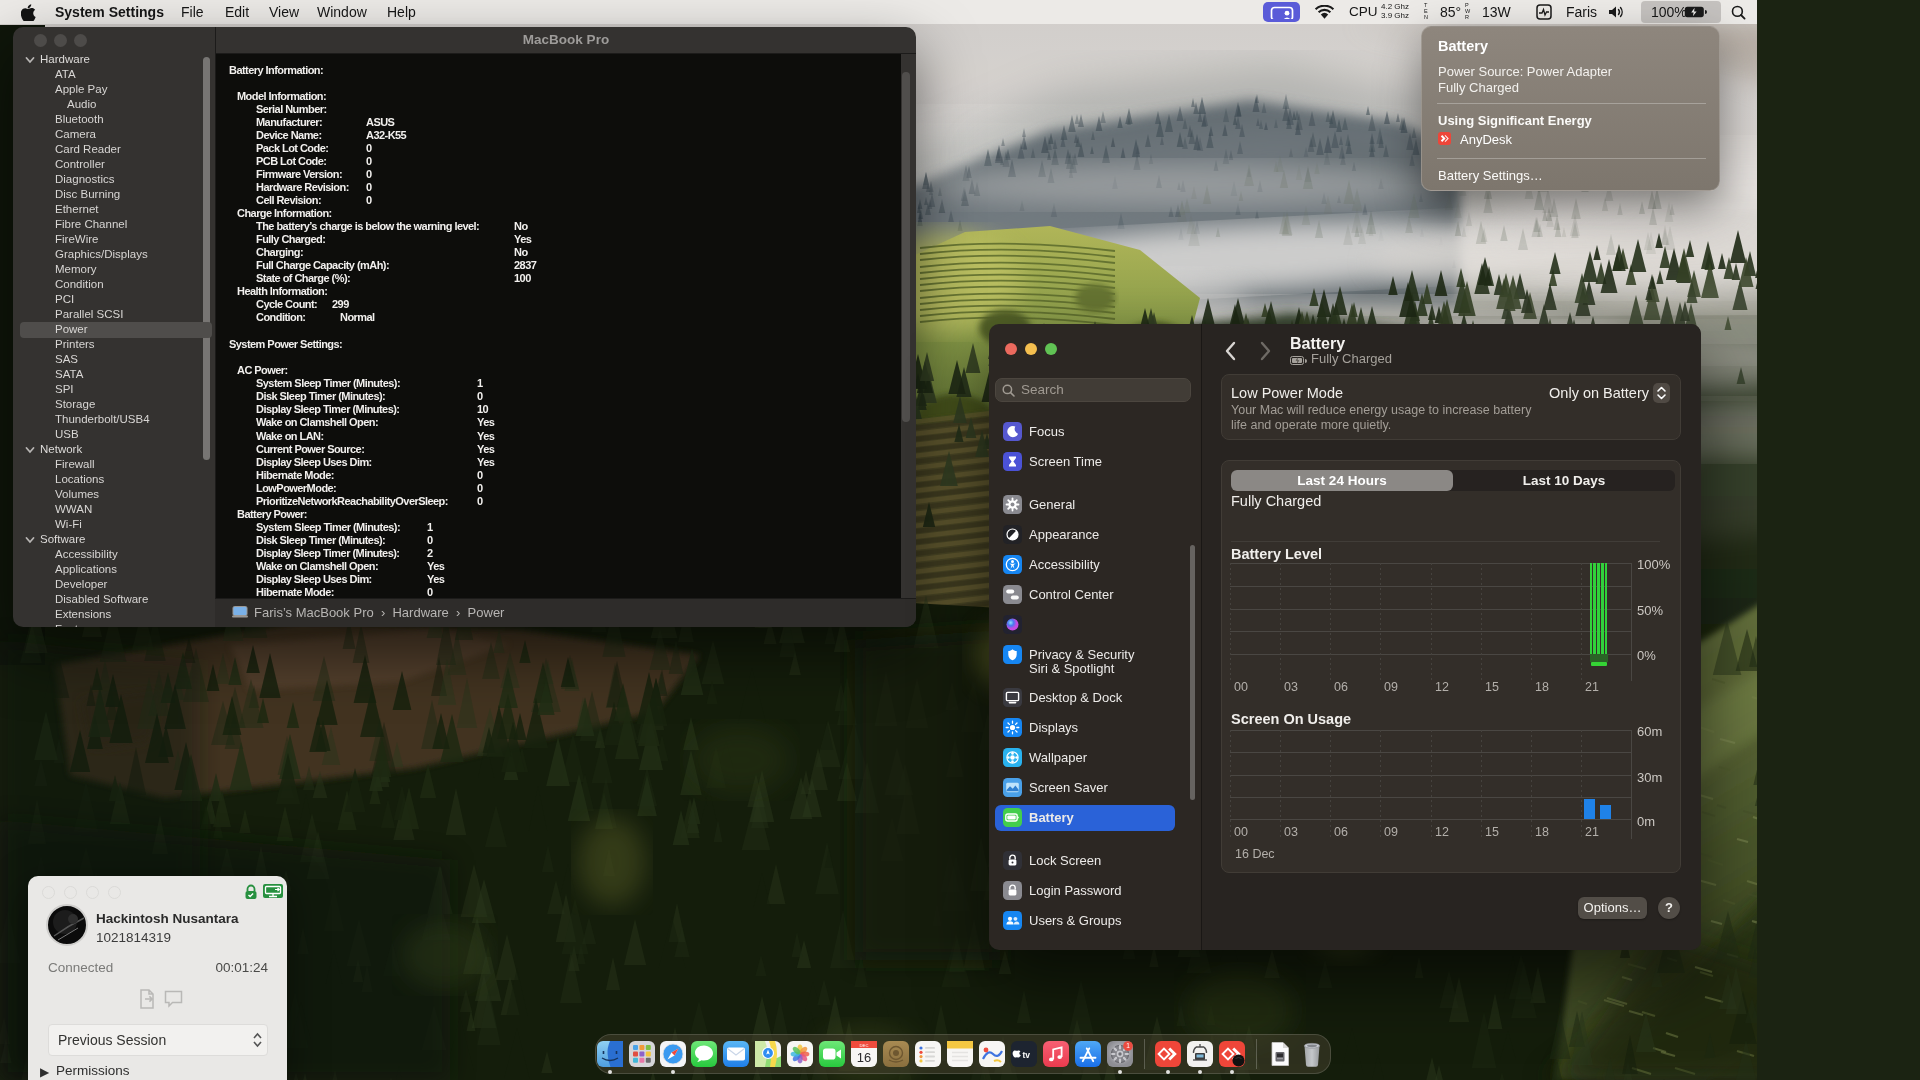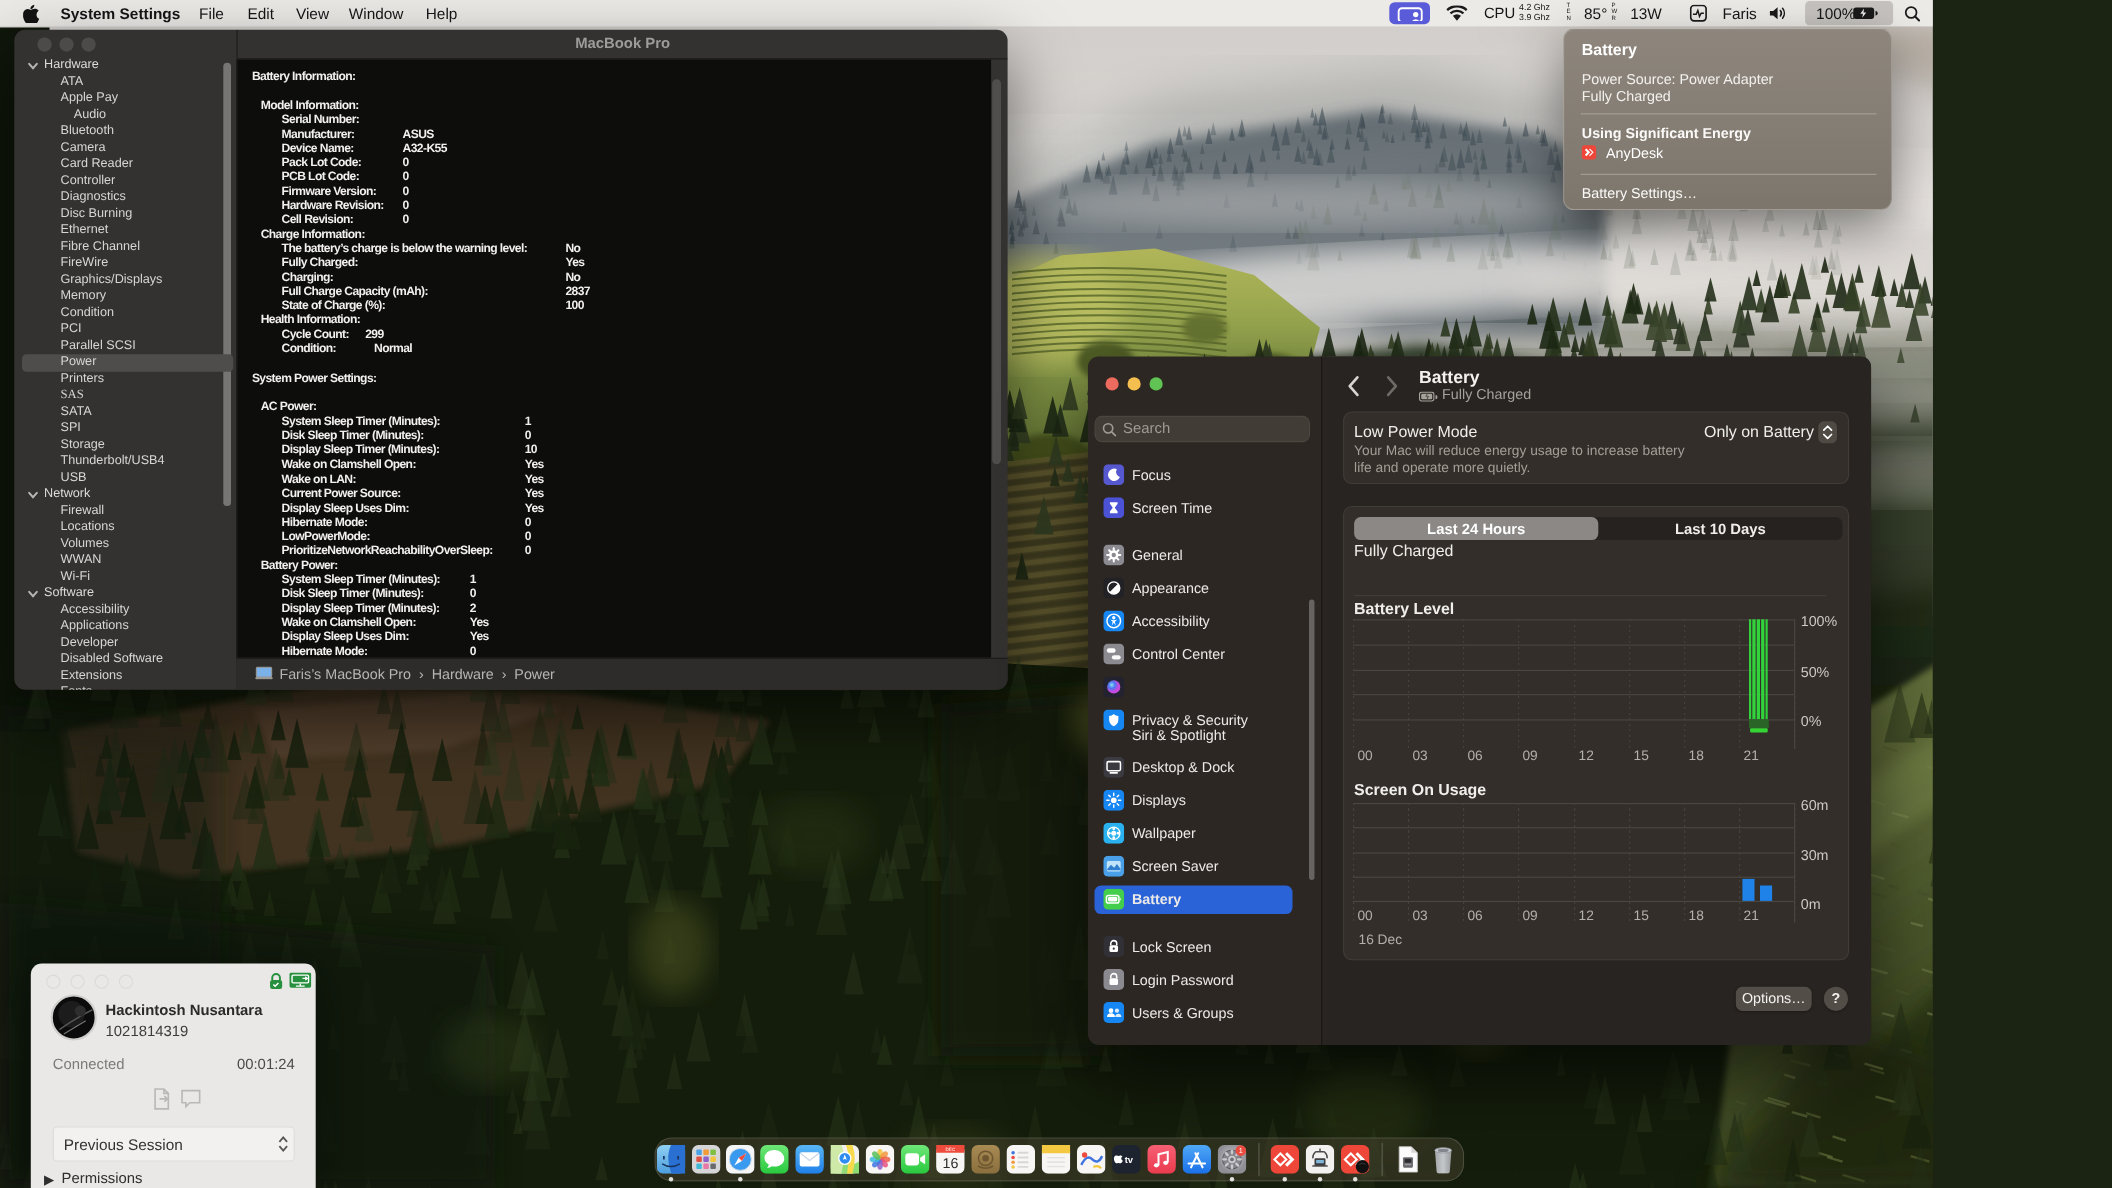--- a/index.html
+++ b/index.html
@@ -1623,21 +1623,21 @@
       <div class="abs" style="left:42px;top:191px;font-size:11.5px;color:#d8d6d4;">Fibre Channel</div>
       <div class="abs" style="left:42px;top:206px;font-size:11.5px;color:#d8d6d4;">FireWire</div>
       <div class="abs" style="left:42px;top:221px;font-size:11.5px;color:#d8d6d4;">Graphics/Displays</div>
       <div class="abs" style="left:42px;top:236px;font-size:11.5px;color:#d8d6d4;">Memory</div>
       <div class="abs" style="left:42px;top:251px;font-size:11.5px;color:#d8d6d4;">Condition</div>
       <div class="abs" style="left:42px;top:266px;font-size:11.5px;color:#d8d6d4;">PCI</div>
       <div class="abs" style="left:42px;top:281px;font-size:11.5px;color:#d8d6d4;">Parallel SCSI</div>
       <div class="abs" style="left:7px;top:295px;width:192px;height:16px;background:#4f4d4b;border-radius:4px;"></div>
       <div class="abs" style="left:42px;top:296px;font-size:11.5px;color:#d8d6d4;">Power</div>
       <div class="abs" style="left:42px;top:311px;font-size:11.5px;color:#d8d6d4;">Printers</div>
-      <div class="abs" style="left:42px;top:326px;font-size:11.5px;color:#d8d6d4;font-family:Liberation Serif, serif;">SAS</div>
+      <div class="abs" style="left:42px;top:326px;font-size:11.5px;color:#d8d6d4;">SAS</div>
       <div class="abs" style="left:42px;top:341px;font-size:11.5px;color:#d8d6d4;">SATA</div>
       <div class="abs" style="left:42px;top:356px;font-size:11.5px;color:#d8d6d4;">SPI</div>
       <div class="abs" style="left:42px;top:371px;font-size:11.5px;color:#d8d6d4;">Storage</div>
       <div class="abs" style="left:42px;top:386px;font-size:11.5px;color:#d8d6d4;">Thunderbolt/USB4</div>
       <div class="abs" style="left:42px;top:401px;font-size:11.5px;color:#d8d6d4;">USB</div>
       <svg class="abs" style="left:12px;top:419px" width="10" height="8" viewBox="0 0 10 8">
         <path d="M1.5 2 L5 6 L8.5 2" fill="none" stroke="#b8b6b4" stroke-width="1.8" stroke-linecap="round"></path>
       </svg>
       <div class="abs" style="left:27px;top:416px;font-size:11.5px;color:#dddbd9;">Network</div>
       <div class="abs" style="left:42px;top:431px;font-size:11.5px;color:#d8d6d4;">Firewall</div>

